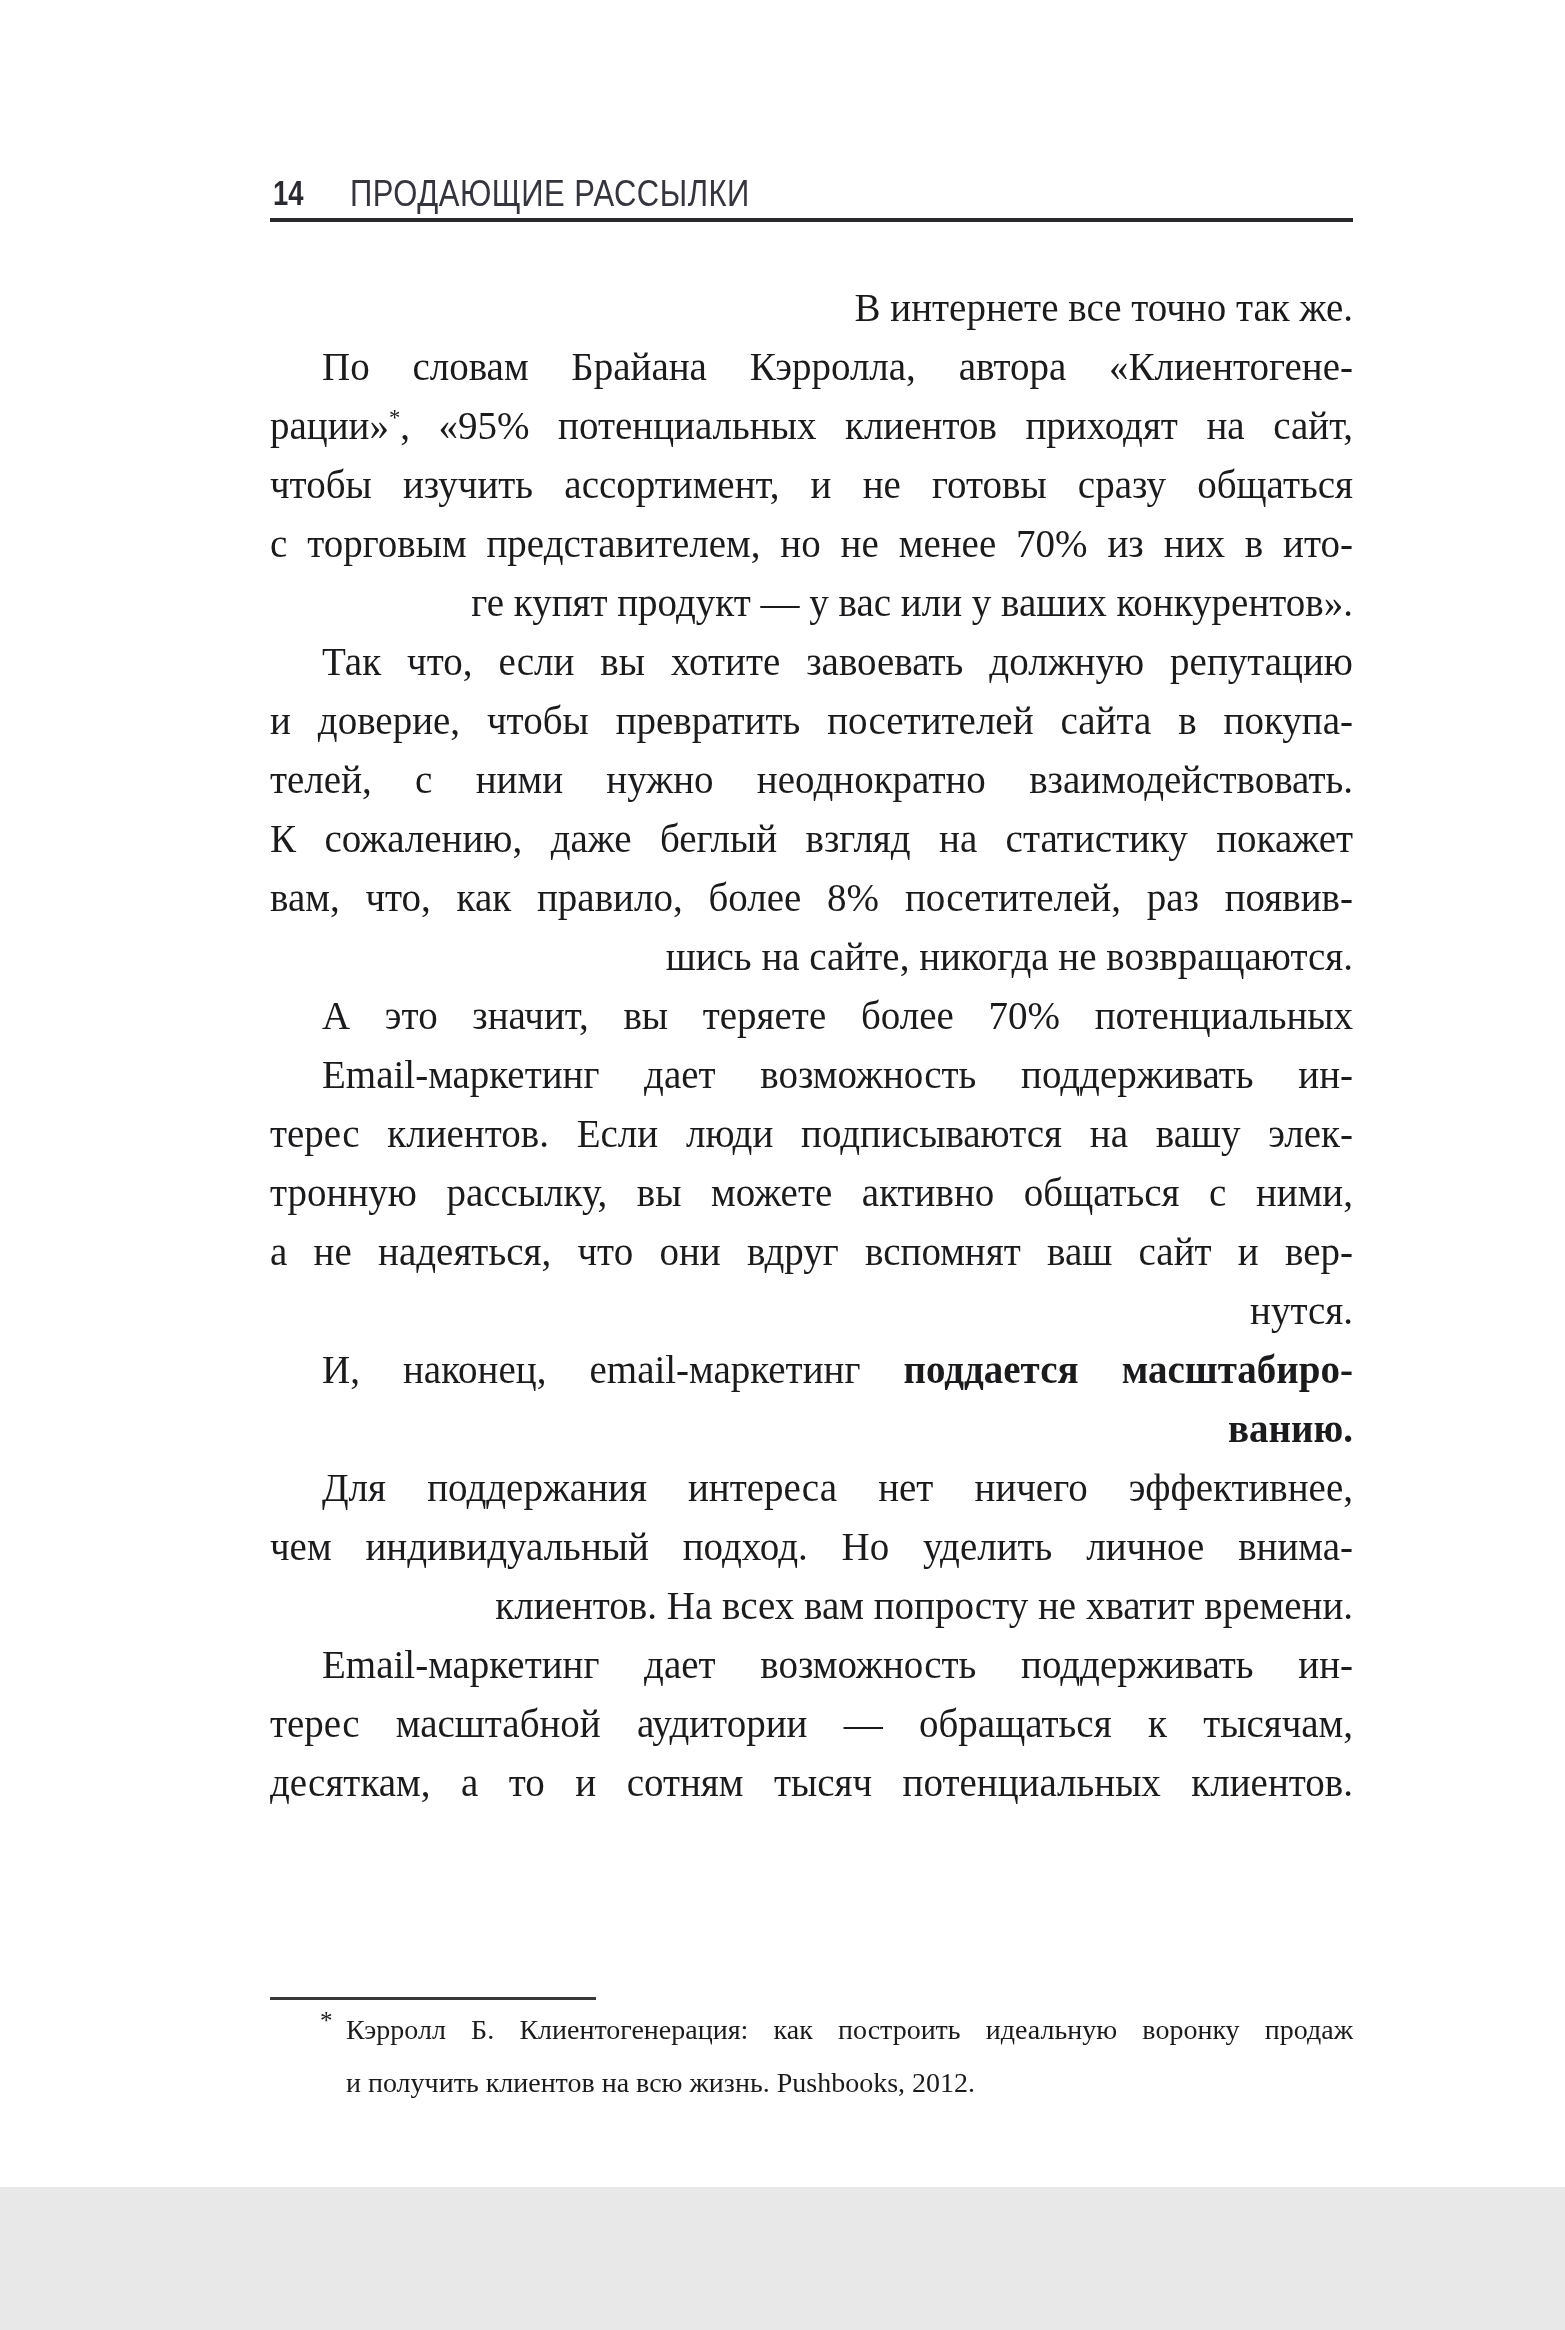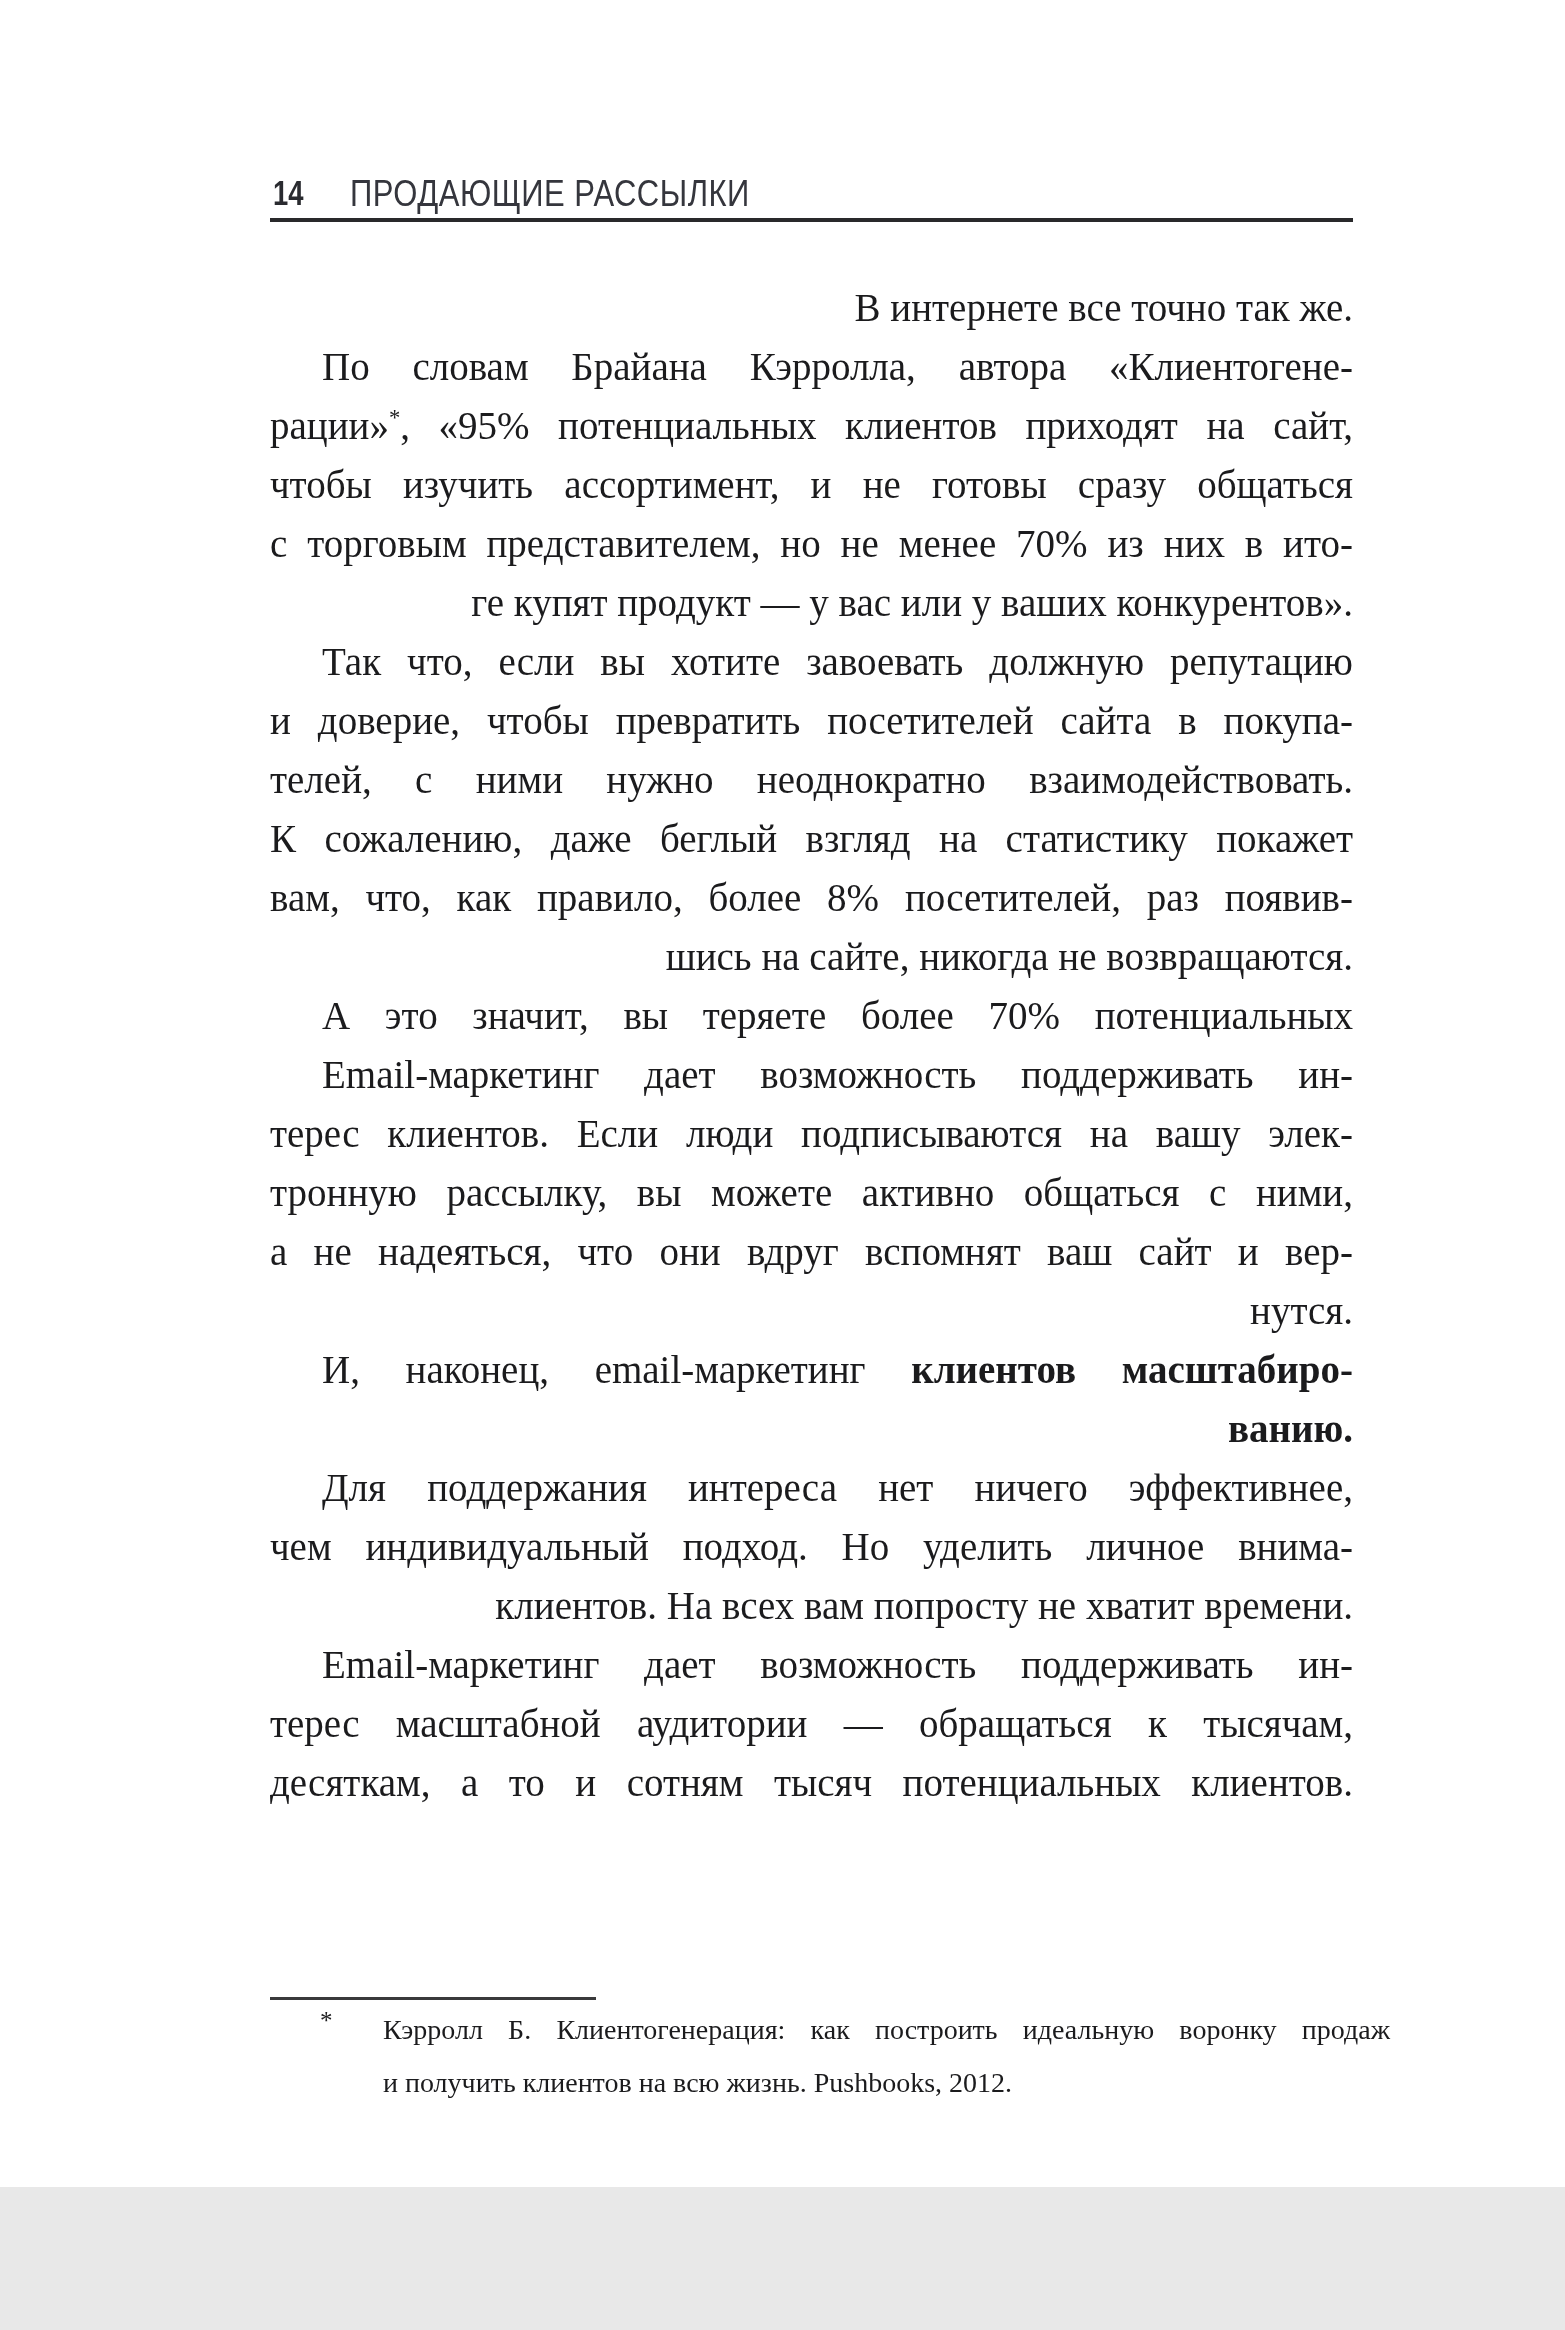--- a/index.html
+++ b/index.html
@@ -46,21 +46,21 @@
   .footnote-rule{
     position:absolute;left:270px;top:1997px;
     width:326px;height:2.7px;background:#39393b;
   }
   .footnote-marker{
     position:absolute;left:320px;top:2007px;
     font-size:25px;color:#1b1b1d;
   }
   .footnote{
     position:absolute;left:346px;top:2003px;width:1007px;
-    font-size:28px;color:#1b1b1d;margin-left:37px;
+    font-size:28px;color:#1b1b1d;
   }
   .fline{height:53px;line-height:53px;}
   .fline.just{text-align:justify;text-align-last:justify;}
 </style>
 </head>
 <body>
 
 <div class="page">
 
   <div class="page-number">14</div>
@@ -81,21 +81,21 @@
       <div class="line just"><span>телей, с ними нужно неоднократно взаимодействовать.</span></div>
       <div class="line just"><span>К сожалению, даже беглый взгляд на статистику покажет</span></div>
       <div class="line just"><span>вам, что, как правило, более 8% посетителей, раз появив-</span></div>
       <div class="line last"><span>шись на сайте, никогда не возвращаются.</span></div>
       <div class="line indent just"><span>А это значит, вы теряете более 70% потенциальных</span></div>
       <div class="line indent just"><span>Email-маркетинг дает возможность поддерживать ин-</span></div>
       <div class="line just"><span>терес клиентов. Если люди подписываются на вашу элек-</span></div>
       <div class="line just"><span>тронную рассылку, вы можете активно общаться с ними,</span></div>
       <div class="line just"><span>а не надеяться, что они вдруг вспомнят ваш сайт и вер-</span></div>
       <div class="line last"><span>нутся.</span></div>
-      <div class="line indent just"><span>И, наконец, email-маркетинг </span><span class="b">клиентов масштабиро-</span></div>
+      <div class="line indent just"><span>И, наконец, email-маркетинг </span><span class="b">поддается масштабиро-</span></div>
       <div class="line last"><span class="b">ванию.</span></div>
       <div class="line indent just"><span>Для поддержания интереса нет ничего эффективнее,</span></div>
       <div class="line just"><span>чем индивидуальный подход. Но уделить личное внима-</span></div>
       <div class="line last"><span>клиентов. На всех вам попросту не хватит времени.</span></div>
       <div class="line indent just"><span>Email-маркетинг дает возможность поддерживать ин-</span></div>
       <div class="line just"><span>терес масштабной аудитории — обращаться к тысячам,</span></div>
       <div class="line just"><span>десяткам, а то и сотням тысяч потенциальных клиентов.</span></div>
     </div>
 
   <div class="footnote-rule"></div>

